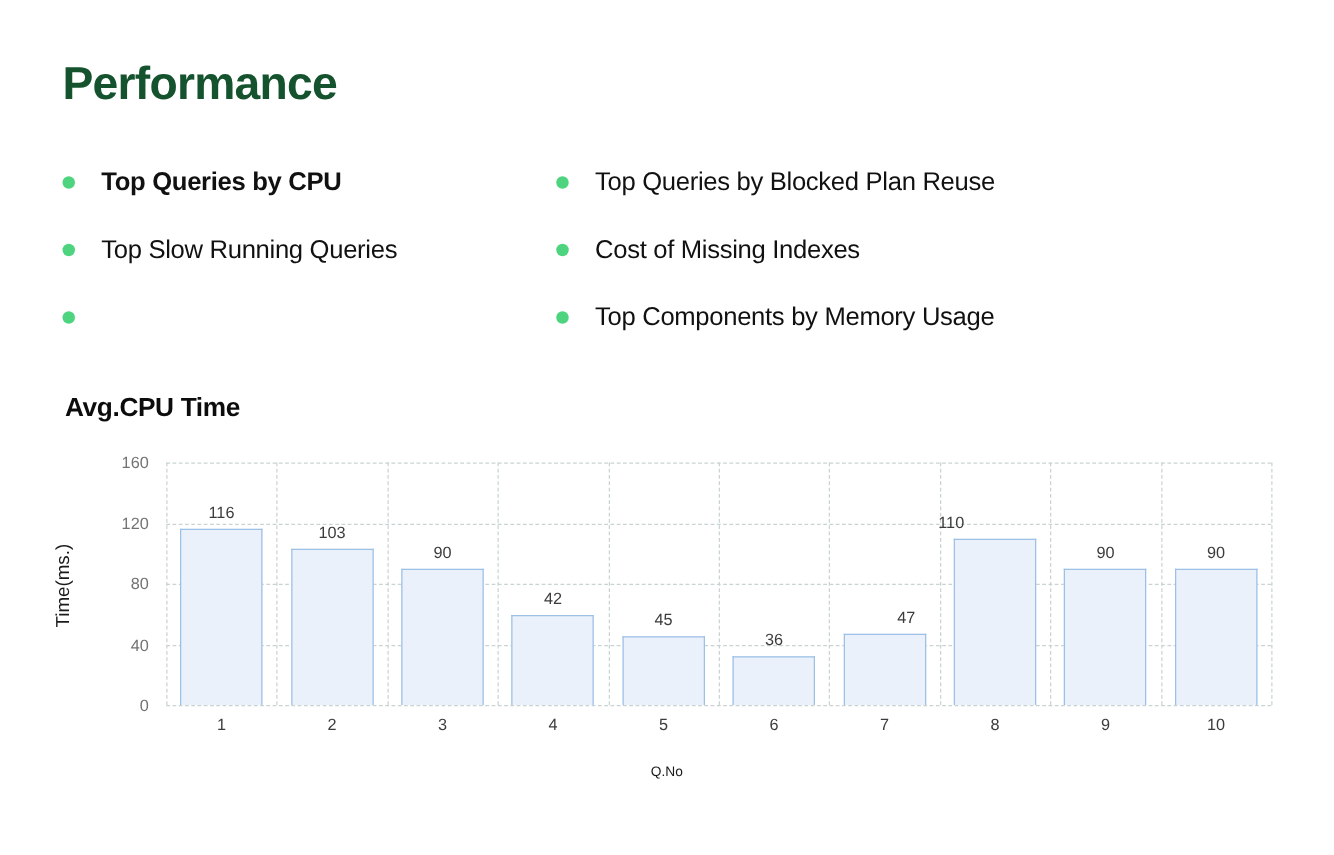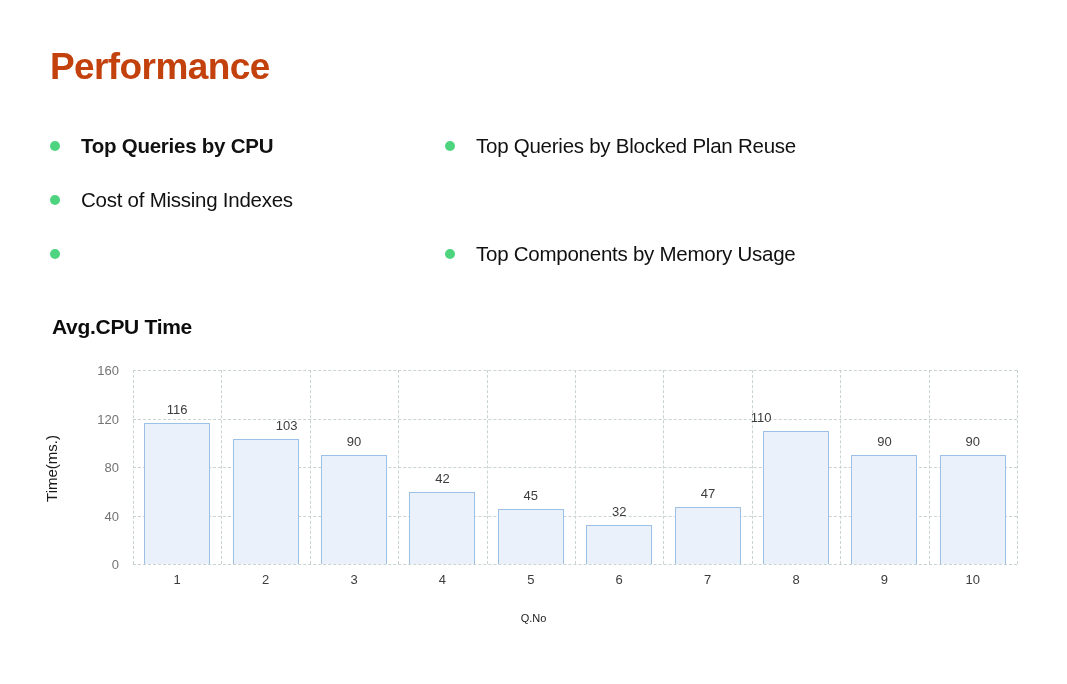--- a/index.html
+++ b/index.html
@@ -17,21 +17,21 @@
   }
 
   
   #page-title {
     position: absolute;
     left: 50px;
     top: 48px;
     font-size: 37px;
     font-weight: bold;
     letter-spacing: -0.6px;
-    color: #c2410c;
+    color: #14532d;
     line-height: 1;
     text-align: center;
   }
 
   
   #bullet-list {
     position: absolute;
     left: 50px;
     top: 128px;
     width: 900px;
@@ -180,20 +180,24 @@
       <span class="bullet-dot"></span>
       <span class="bullet-label bold">Top Queries by CPU</span>
     </div>
     <div class="bullet-cell col2">
       <span class="bullet-dot"></span>
       <span class="bullet-label">Top Queries by Blocked Plan Reuse</span>
     </div>
   </div>
 
   <div class="bullet-row">
+    <div class="bullet-cell">
+      <span class="bullet-dot"></span>
+      <span class="bullet-label">Top Slow Running Queries</span>
+    </div>
     <div class="bullet-cell col2">
       <span class="bullet-dot"></span>
       <span class="bullet-label">Cost of Missing Indexes</span>
     </div>
   </div>
 
   <div class="bullet-row">
     <div class="bullet-cell">
       <span class="bullet-dot"></span>
     </div>
@@ -237,31 +241,31 @@
         <div class="gridline-v" style="left: 530.4px;"></div>
         <div class="gridline-v" style="left: 618.8px;"></div>
         <div class="gridline-v" style="left: 707.2px;"></div>
         <div class="gridline-v" style="left: 795.6px;"></div>
         <div class="gridline-v" style="left: 884px;"></div>
       </div>
     <div id="bars">
         <div class="bar" style="left: 11.2px; top: 53.35px; width: 66px; height: 140.65px; background: rgb(234, 241, 251); border-color: rgb(157, 192, 230);"></div>
         <div class="bar-value" style="left: 44.2px; top: 32.35px;">116</div>
         <div class="bar" style="left: 99.6px; top: 69.1125px; width: 66px; height: 124.888px; background: rgb(234, 241, 251); border-color: rgb(157, 192, 230);"></div>
-        <div class="bar-value" style="left: 132.6px; top: 48.1125px; margin-left: 21px;">103</div>
+        <div class="bar-value" style="left: 132.6px; top: 48.1125px;">103</div>
         <div class="bar" style="left: 188px; top: 84.875px; width: 66px; height: 109.125px; background: rgb(234, 241, 251); border-color: rgb(157, 192, 230);"></div>
         <div class="bar-value" style="left: 221px; top: 63.875px;">90</div>
         <div class="bar" style="left: 276.4px; top: 122.462px; width: 66px; height: 71.5375px; background: rgb(234, 241, 251); border-color: rgb(157, 192, 230);"></div>
         <div class="bar-value" style="left: 309.4px; top: 101.462px;">42</div>
         <div class="bar" style="left: 364.8px; top: 139.438px; width: 66px; height: 54.5625px; background: rgb(234, 241, 251); border-color: rgb(157, 192, 230);"></div>
         <div class="bar-value" style="left: 397.8px; top: 118.438px;">45</div>
         <div class="bar" style="left: 453.2px; top: 155.2px; width: 66px; height: 38.8px; background: rgb(234, 241, 251); border-color: rgb(157, 192, 230);"></div>
-        <div class="bar-value" style="left: 486.2px; top: 134.2px;">32</div>
+        <div class="bar-value" style="left: 486.2px; top: 134.2px;">36</div>
         <div class="bar" style="left: 541.6px; top: 137.012px; width: 66px; height: 56.9875px; background: rgb(234, 241, 251); border-color: rgb(157, 192, 230);"></div>
-        <div class="bar-value" style="left: 575px; top: 116.012px;">47</div>
+        <div class="bar-value" style="left: 592px; top: 116.012px;">47</div>
         <div class="bar" style="left: 630px; top: 60.625px; width: 66px; height: 133.375px; background: rgb(234, 241, 251); border-color: rgb(157, 192, 230);"></div>
         <div class="bar-value" style="left: 628px; top: 39.625px;">110</div>
         <div class="bar" style="left: 718.4px; top: 84.875px; width: 66px; height: 109.125px; background: rgb(234, 241, 251); border-color: rgb(157, 192, 230);"></div>
         <div class="bar-value" style="left: 751.4px; top: 63.875px;">90</div>
         <div class="bar" style="left: 806.8px; top: 84.875px; width: 66px; height: 109.125px; background: rgb(234, 241, 251); border-color: rgb(157, 192, 230);"></div>
         <div class="bar-value" style="left: 839.8px; top: 63.875px;">90</div>
       </div>
   </div>
 
   <div id="x-ticks-wrap" style="position:absolute;left:133px;top:222px;width:884px;height:20px;">

